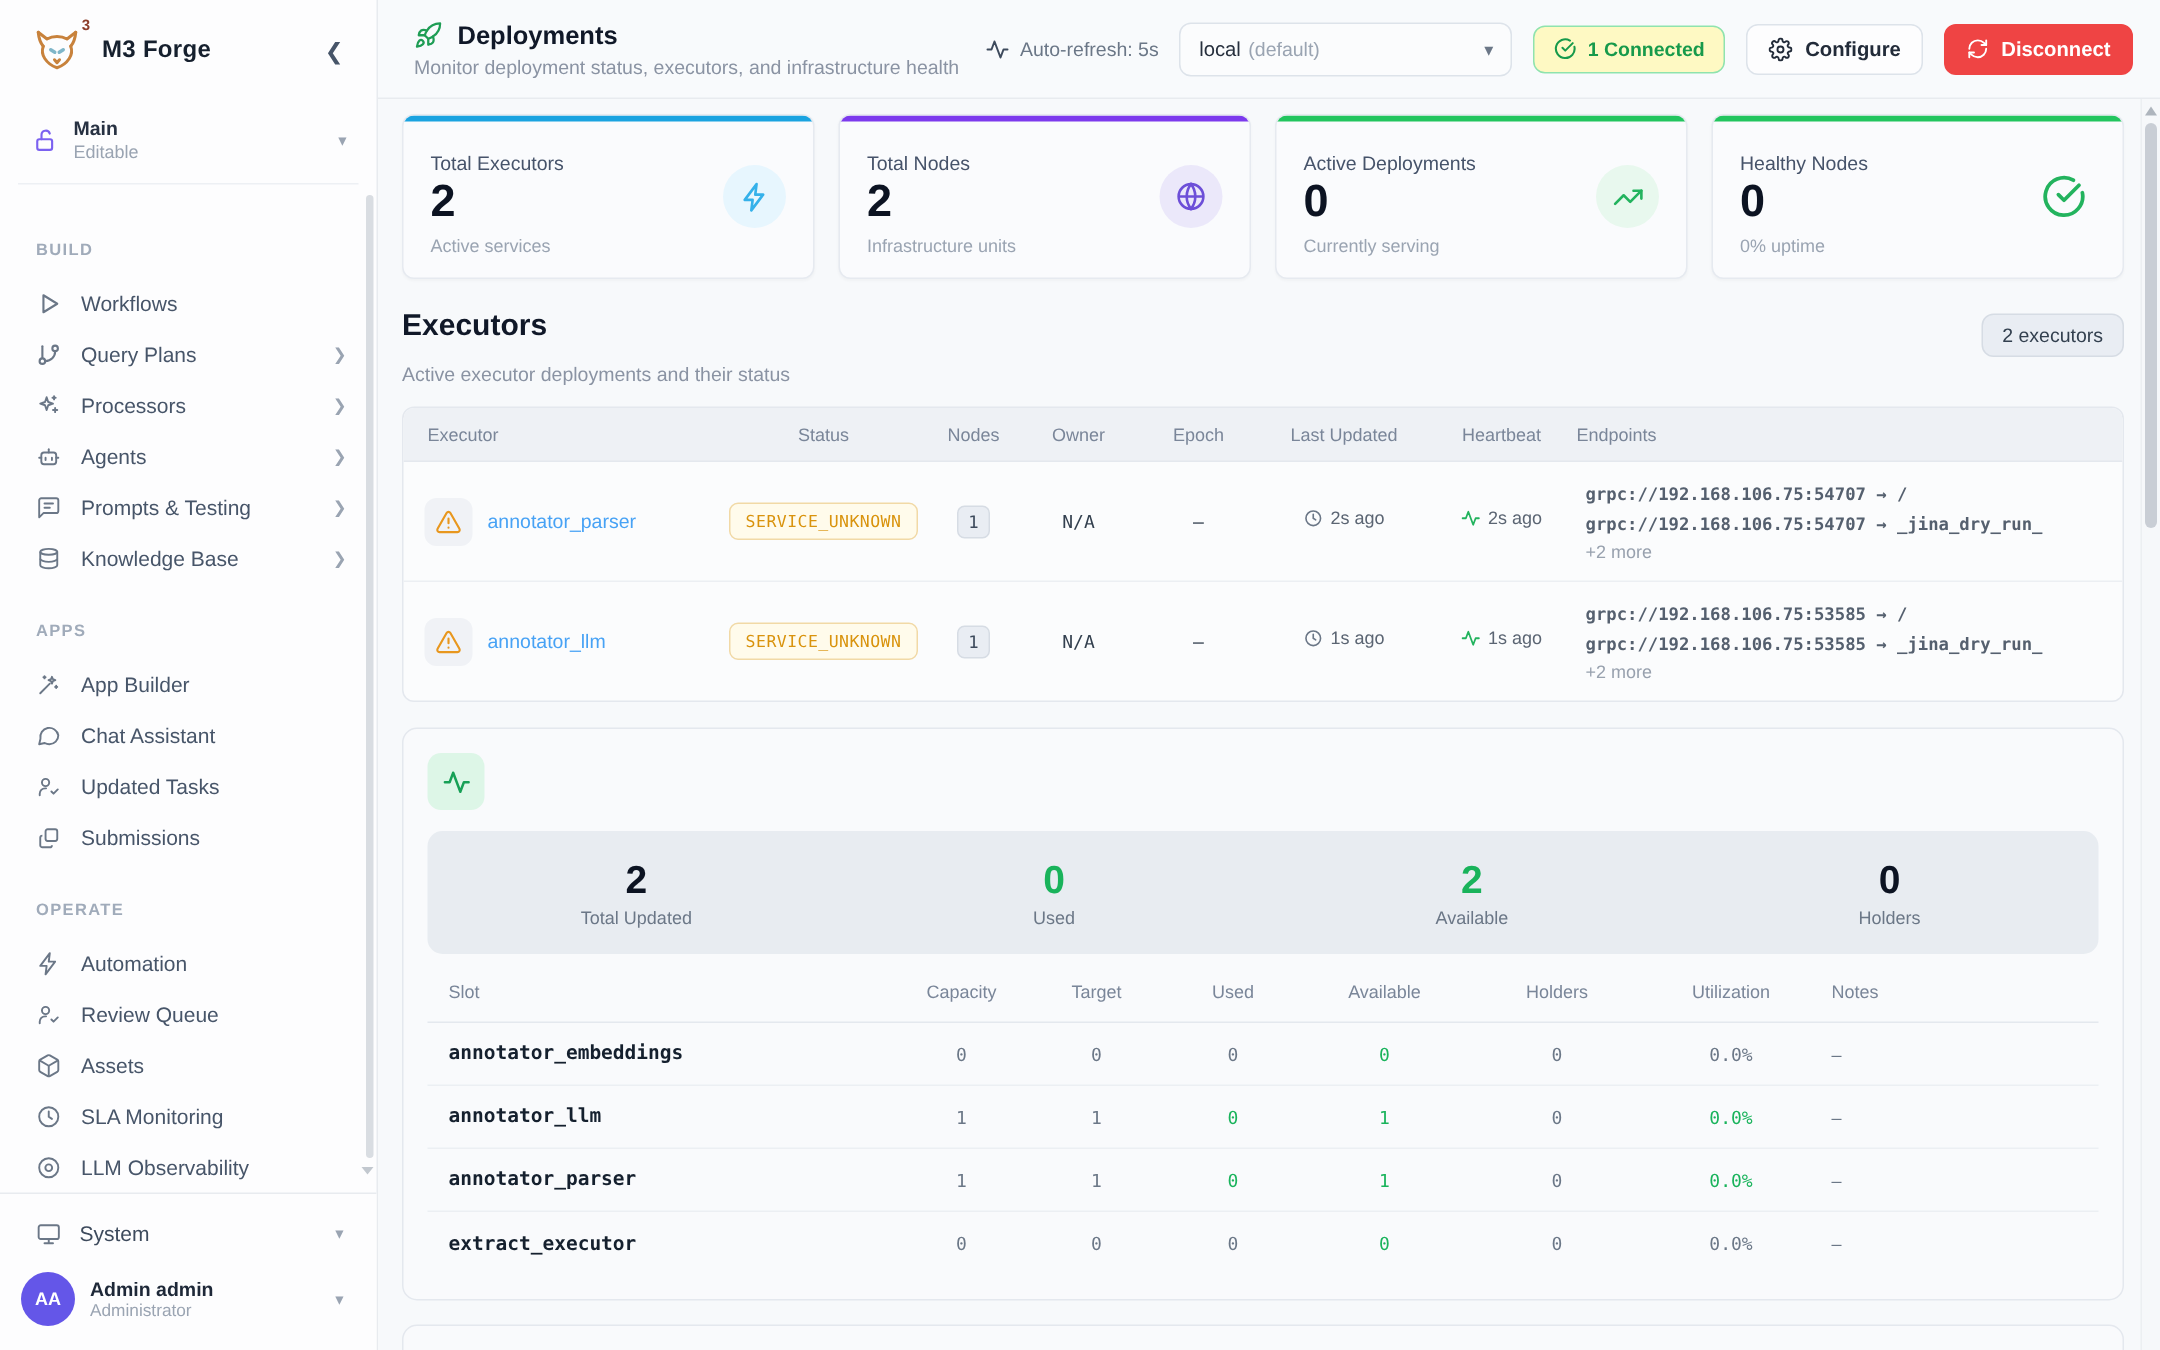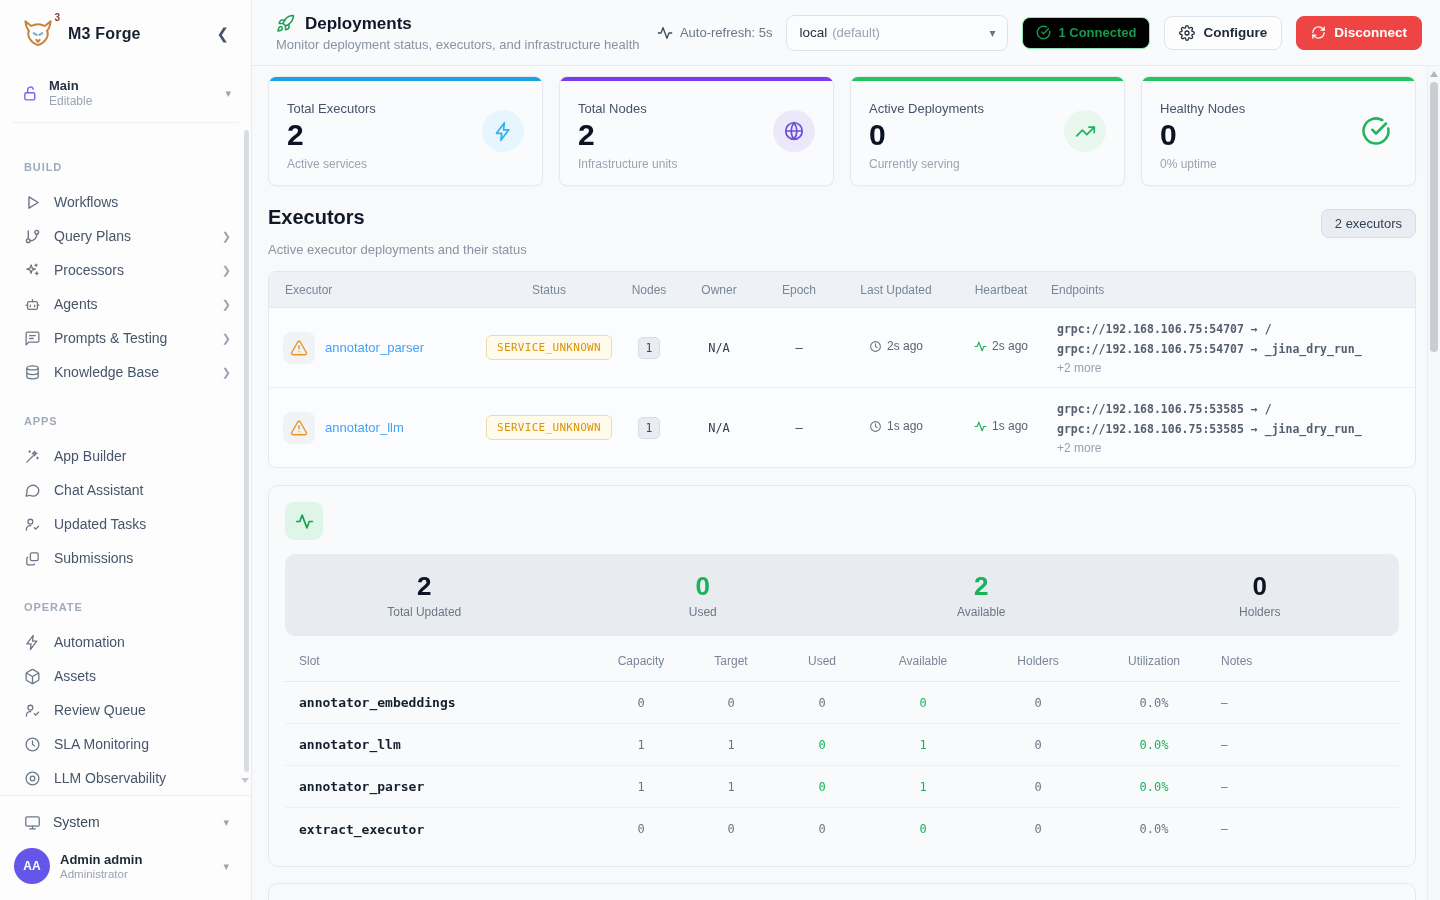--- a/index.html
+++ b/index.html
@@ -51,21 +51,21 @@
   .title-row { display:flex; align-items:center; gap:10px; }
   .page-title { font-size:17px; font-weight:700; color:#101828; }
   .page-sub { font-size:13px; color:#8a93a3; }
   .autorefresh { display:flex; align-items:center; gap:7px; color:#6b7787; font-size:13px; }
   .cluster-select { display:flex; align-items:center; width:222px; height:36px; background:#fbfcfd;
     border:1px solid #dde3ea; border-radius:8px; padding:0 12px; gap:5px; cursor:pointer; }
   .cluster-val { font-size:13.5px; color:#27303e; }
   .cluster-hint { font-size:13px; color:#9aa4b2; }
   .cluster-select .chev { margin-left:auto; color:#6b7787; font-size:12px; }
   .badge-connected { display:flex; align-items:center; gap:7px; height:32px; padding:0 13px;
-    border:1px solid #8fe3ae; background:#000000; border-radius:8px; color:#179a4b; font-size:13px; font-weight:600; }
+    border:1px solid #8fe3ae; background:#fef9c3; border-radius:8px; color:#179a4b; font-size:13px; font-weight:600; }
   .btn { display:flex; align-items:center; gap:8px; height:34px; padding:0 14px; border-radius:8px;
     font-size:13.5px; cursor:pointer; border:1px solid #dde3ea; background:#fdfdfe; color:#222b39; font-weight:600; }
   .btn-danger { background:#ef4444; border-color:#ef4444; color:#fff; }
 
   main.content { position:relative; flex:1; padding:10px 24px 0 16px; overflow:hidden; }
 
   
   .stat-row { display:flex; gap:16px; }
   .stat-card { position:relative; flex:1; height:110px; background:#fafbfd; border:1px solid #e6eaf0;
     border-radius:8px; padding:24px 18px 0 18px; overflow:hidden; box-shadow:0 1px 2px rgba(16,24,40,.03); }
@@ -296,37 +296,37 @@
         <div class="sb-item">
           <span class="ico">
               <svg width="17" height="17" viewBox="0 0 24 24" fill="none" stroke="currentColor" stroke-width="1.8" stroke-linejoin="round">
                 <path d="M13 2 4 14h6l-1 8 9-12h-6z"></path>
               </svg>
             </span>
           <span class="lbl">Automation</span>
         </div>
         <div class="sb-item">
           <span class="ico">
+              <svg width="17" height="17" viewBox="0 0 24 24" fill="none" stroke="currentColor" stroke-width="1.8" stroke-linecap="round" stroke-linejoin="round">
+                <circle cx="9" cy="8" r="3.4"></circle>
+                <path d="M3.5 20v-1.5a5 5 0 0 1 5-5h1"></path>
+                <path d="m14.5 16.5 2 2 4-4"></path>
+              </svg>
+            </span>
+          <span class="lbl">Review Queue</span>
+        </div>
+        <div class="sb-item">
+          <span class="ico">
               <svg width="17" height="17" viewBox="0 0 24 24" fill="none" stroke="currentColor" stroke-width="1.8" stroke-linejoin="round">
                 <path d="M21 8a2 2 0 0 0-1-1.7l-7-4a2 2 0 0 0-2 0l-7 4A2 2 0 0 0 3 8v8a2 2 0 0 0 1 1.7l7 4a2 2 0 0 0 2 0l7-4a2 2 0 0 0 1-1.7z"></path>
                 <path d="m3.3 7 8.7 5 8.7-5"></path>
                 <path d="M12 22V12"></path>
               </svg>
             </span>
           <span class="lbl">Assets</span>
-        </div>
-        <div class="sb-item">
-          <span class="ico">
-              <svg width="17" height="17" viewBox="0 0 24 24" fill="none" stroke="currentColor" stroke-width="1.8" stroke-linecap="round" stroke-linejoin="round">
-                <circle cx="9" cy="8" r="3.4"></circle>
-                <path d="M3.5 20v-1.5a5 5 0 0 1 5-5h1"></path>
-                <path d="m14.5 16.5 2 2 4-4"></path>
-              </svg>
-            </span>
-          <span class="lbl">Review Queue</span>
         </div>
         <div class="sb-item">
           <span class="ico">
               <svg width="17" height="17" viewBox="0 0 24 24" fill="none" stroke="currentColor" stroke-width="1.8" stroke-linecap="round">
                 <circle cx="12" cy="12" r="9"></circle>
                 <path d="M12 7v5l3 2"></path>
               </svg>
             </span>
           <span class="lbl">SLA Monitoring</span>
         </div>

